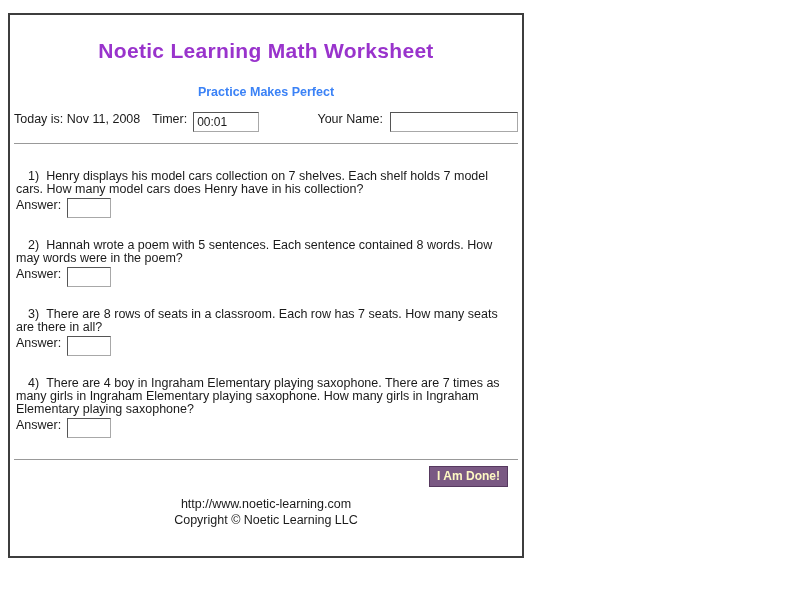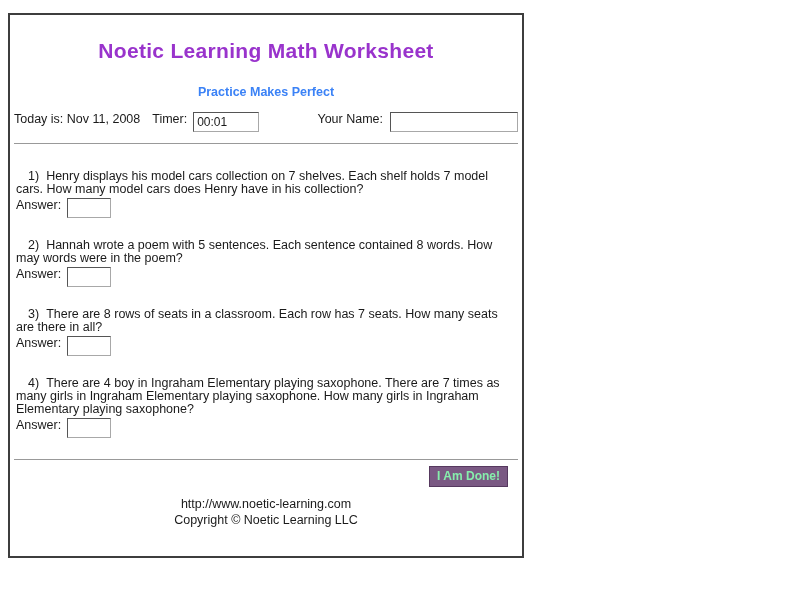--- a/index.html
+++ b/index.html
@@ -89,21 +89,21 @@
 
   .button-row {
     margin-top: 6px;
     padding-right: 14px;
     text-align: right;
   }
   .done-button {
     font-family: "Liberation Sans", "DejaVu Sans", sans-serif;
     font-size: 12px;
     font-weight: 700;
-    color: #86efac;
+    color: #fef9c3;
     background: #7a5983;
     border: 1px solid #56395f;
     padding: 2px 7px 3px 7px;
     cursor: pointer;
   }
 
   .copyright {
     margin-top: 9px;
     text-align: center;
     font-size: 12.5px;

